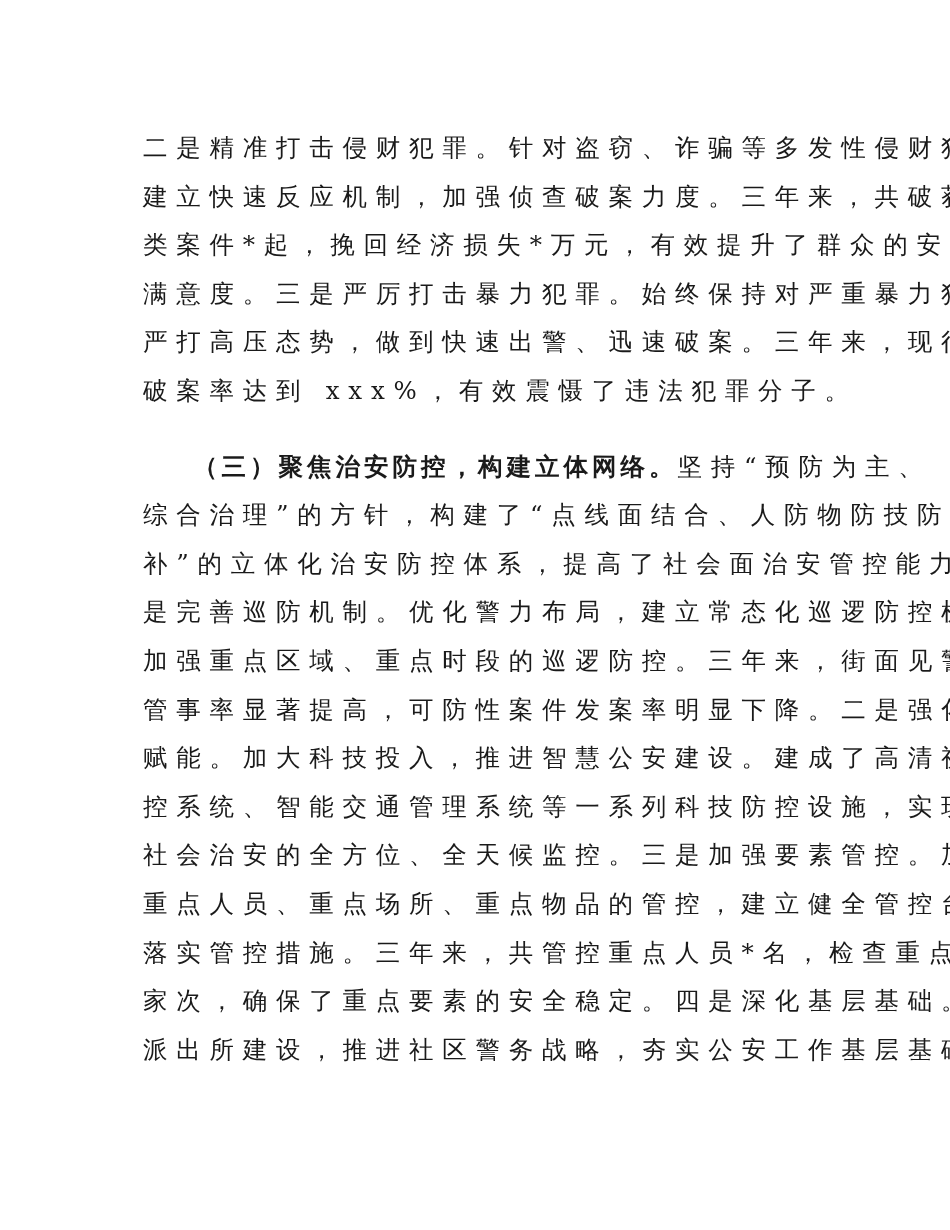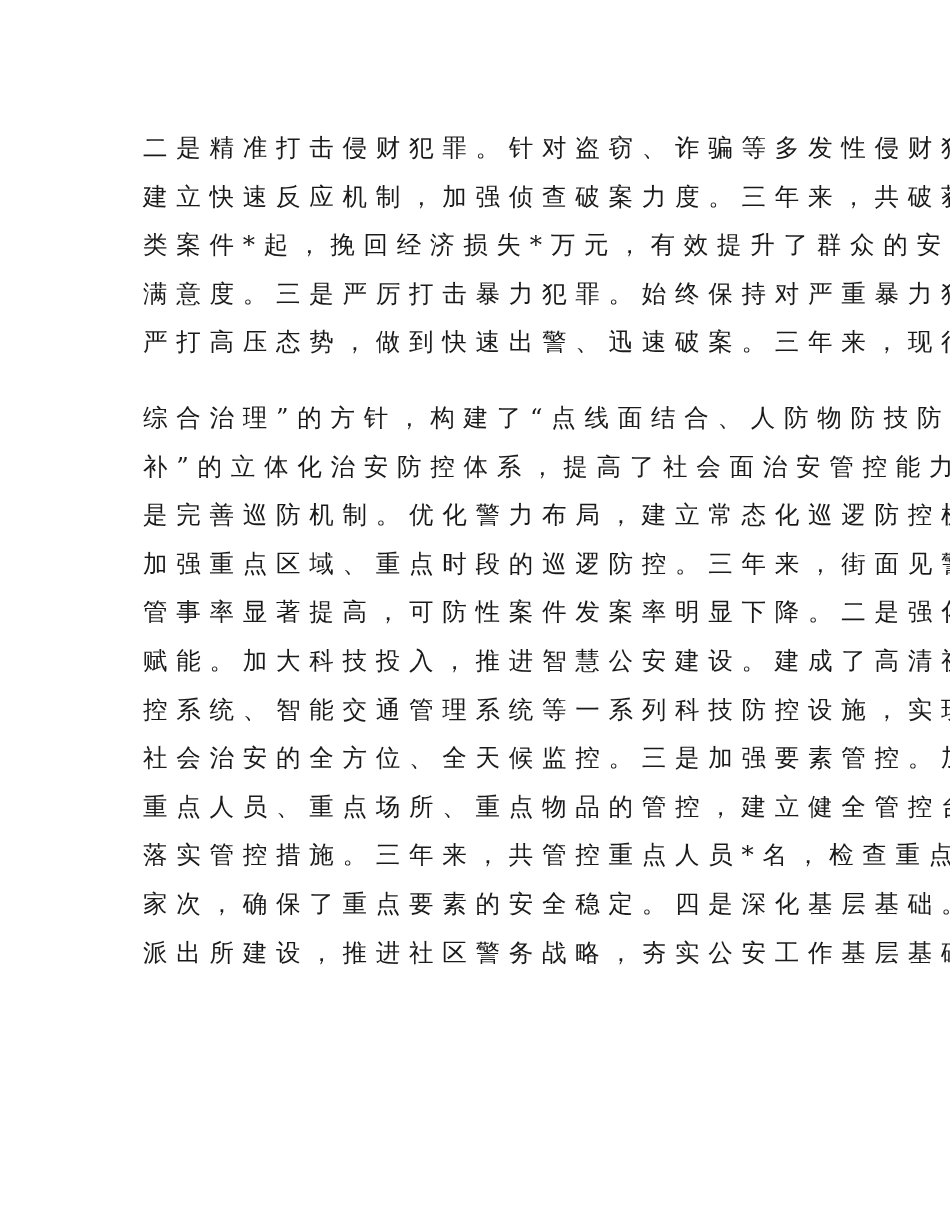--- a/index.html
+++ b/index.html
@@ -21,23 +21,25 @@
 </head>
 <body>
 
 <div class="page">
   <div>
     <div class="line">二是精准打击侵财犯罪。针对盗窃、诈骗等多发性侵财犯罪，</div>
     <div class="line">建立快速反应机制，加强侦查破案力度。三年来，共破获侵财</div>
     <div class="line">类案件*起，挽回经济损失*万元，有效提升了群众的安全感和</div>
     <div class="line">满意度。三是严厉打击暴力犯罪。始终保持对严重暴力犯罪的</div>
     <div class="line">严打高压态势，做到快速出警、迅速破案。三年来，现行命案</div>
+    <div class="line">破案率达到 xxx%，有效震慑了违法犯罪分子。</div>
   </div>
   <div class="gap"></div>
   <div>
+    <div class="line indent"><span class="bold">（三）聚焦治安防控，构建立体网络。</span><span>坚持“预防为主、</span></div>
     <div class="line">综合治理”的方针，构建了“点线面结合、人防物防技防互</div>
     <div class="line">补”的立体化治安防控体系，提高了社会面治安管控能力。一</div>
     <div class="line">是完善巡防机制。优化警力布局，建立常态化巡逻防控机制，</div>
     <div class="line">加强重点区域、重点时段的巡逻防控。三年来，街面见警率和</div>
     <div class="line">管事率显著提高，可防性案件发案率明显下降。二是强化科技</div>
     <div class="line">赋能。加大科技投入，推进智慧公安建设。建成了高清视频监</div>
     <div class="line">控系统、智能交通管理系统等一系列科技防控设施，实现了对</div>
     <div class="line">社会治安的全方位、全天候监控。三是加强要素管控。加强对</div>
     <div class="line">重点人员、重点场所、重点物品的管控，建立健全管控台账，</div>
     <div class="line">落实管控措施。三年来，共管控重点人员*名，检查重点场所*</div>

